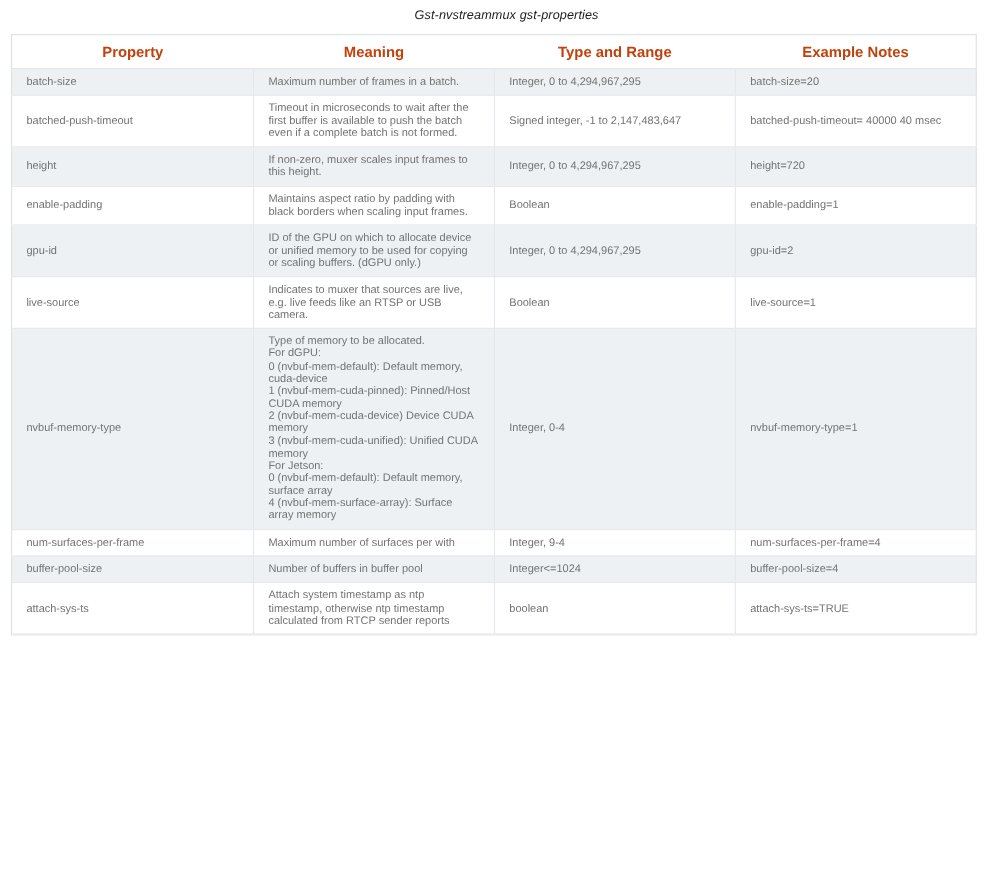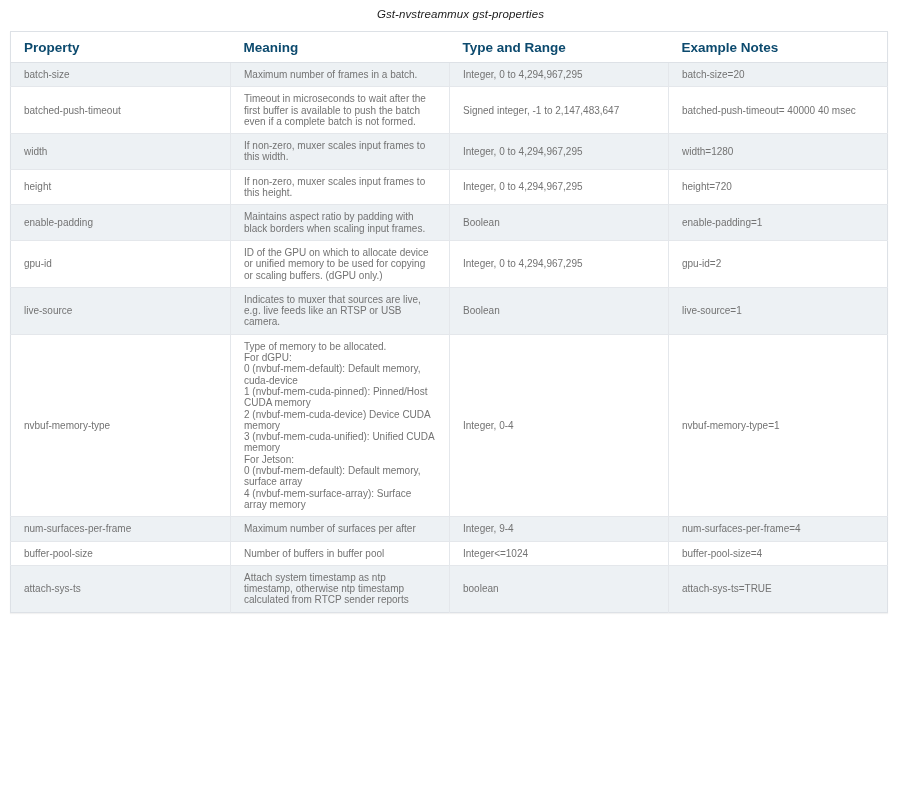--- a/index.html
+++ b/index.html
@@ -29,24 +29,24 @@
     border-collapse: collapse;
     table-layout: fixed;
     border: 1px solid #dde1e6;
     box-shadow: 0 1px 1px rgba(0,0,0,0.05);
   }
   col.c1 { width: 220px; }
   col.c2 { width: 219px; }
   col.c3 { width: 219px; }
   col.c4 { width: 219px; }
   th {
-    text-align: left;
+    text-align: center;
     font-size: 13.5px;
     font-weight: bold;
-    color: #0c4a6e;
+    color: #c2410c;
     padding: 8px 13px 7px 13px;
     background: #ffffff;
     border-bottom: 1px solid #dde1e6;
     vertical-align: middle;
   }
   td {
     font-size: 10px;
     line-height: 1.13;
     color: #737373;
     padding: 6px 13px;
@@ -87,26 +87,20 @@
         <td>Integer, 0 to 4,294,967,295</td>
         <td>batch-size=20</td>
       </tr>
       <tr>
         <td>batched-push-timeout</td>
         <td>Timeout in microseconds to wait after the first buffer is available to push the batch even if a complete batch is not formed.</td>
         <td>Signed integer, -1 to 2,147,483,647</td>
         <td>batched-push-timeout= 40000 40 msec</td>
       </tr>
       <tr>
-        <td>width</td>
-        <td>If non-zero, muxer scales input frames to this width.</td>
-        <td>Integer, 0 to 4,294,967,295</td>
-        <td>width=1280</td>
-      </tr>
-      <tr>
         <td>height</td>
         <td>If non-zero, muxer scales input frames to this height.</td>
         <td>Integer, 0 to 4,294,967,295</td>
         <td>height=720</td>
       </tr>
       <tr>
         <td>enable-padding</td>
         <td>Maintains aspect ratio by padding with black borders when scaling input frames.</td>
         <td>Boolean</td>
         <td>enable-padding=1</td>
@@ -132,21 +126,21 @@
 2 (nvbuf-mem-cuda-device) Device CUDA memory
 3 (nvbuf-mem-cuda-unified): Unified CUDA memory
 For Jetson:
 0 (nvbuf-mem-default): Default memory, surface array
 4 (nvbuf-mem-surface-array): Surface array memory</td>
         <td>Integer, 0-4</td>
         <td>nvbuf-memory-type=1</td>
       </tr>
       <tr>
         <td>num-surfaces-per-frame</td>
-        <td>Maximum number of surfaces per after</td>
+        <td>Maximum number of surfaces per with</td>
         <td>Integer, 9-4</td>
         <td>num-surfaces-per-frame=4</td>
       </tr>
       <tr>
         <td>buffer-pool-size</td>
         <td>Number of buffers in buffer pool</td>
         <td>Integer&lt;=1024</td>
         <td>buffer-pool-size=4</td>
       </tr>
       <tr>

